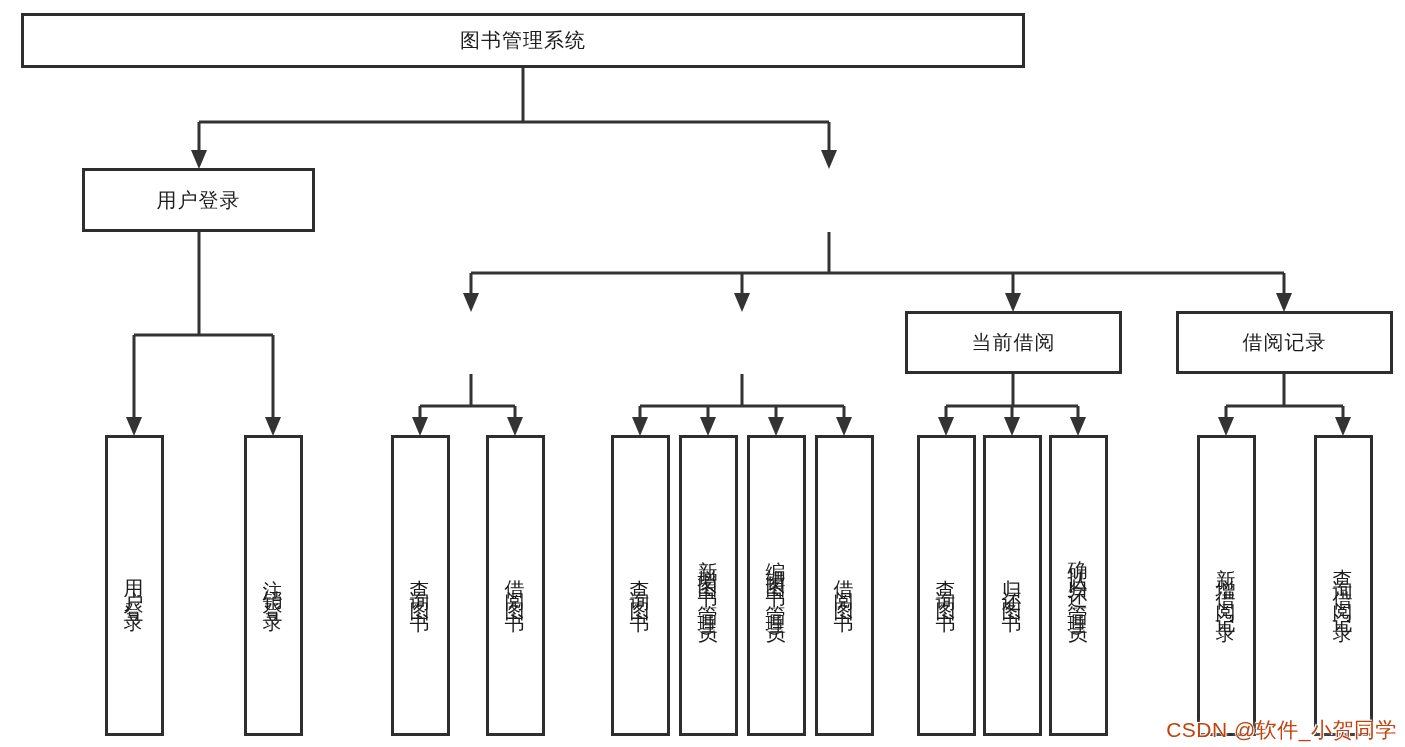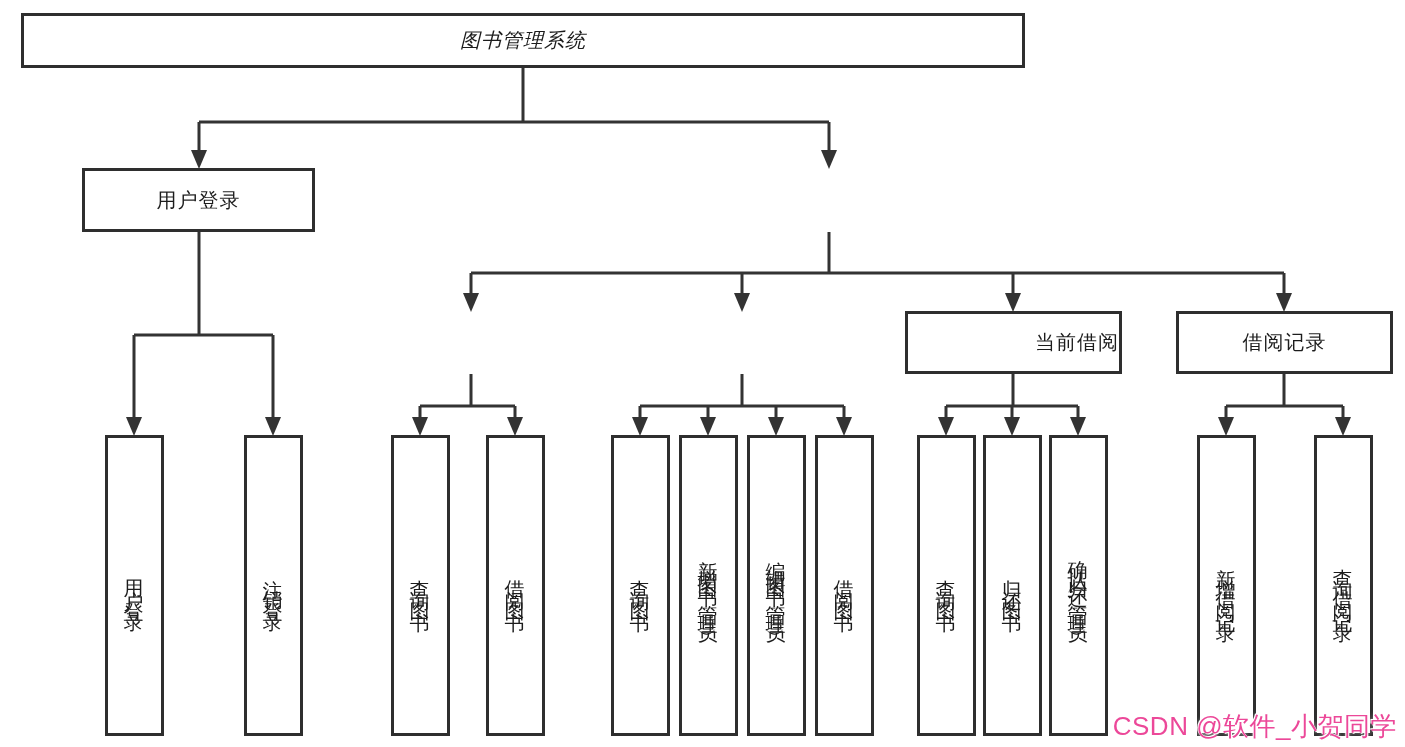--- a/index.html
+++ b/index.html
@@ -35,22 +35,22 @@
     letter-spacing: 11px;
     white-space: nowrap;
     color: #1c1c1c;
   }
   .node .vtext.tight { letter-spacing: 9px; }
   .watermark {
     position: absolute;
     right: 8px;
     bottom: 3px;
     z-index: 3;
-    font-size: 26px;
-    color: #ec4899;
+    font-size: 21px;
+    color: #c2410c;
     letter-spacing: 0.5px;
     text-shadow: 1px 1px 0 #ffffff, -1px -1px 0 #ffffff, 0 0 4px #ffffff;
   }
 </style>
 </head>
 <body>
 
 <div id="stage">
 
   <svg id="connectors" width="1405" height="747" viewBox="0 0 1405 747">
@@ -79,29 +79,29 @@
       <polygon points="768,417 784,417 776,436"></polygon>
       <polygon points="836,417 852,417 844,436"></polygon>
       <polygon points="938,417 954,417 946,436"></polygon>
       <polygon points="1004,417 1020,417 1012,436"></polygon>
       <polygon points="1070,417 1086,417 1078,436"></polygon>
       <polygon points="1218,417 1234,417 1226,436"></polygon>
       <polygon points="1335,417 1351,417 1343,436"></polygon>
     </g>
   </svg>
 
-  <div class="node" style="left:21px; top:13px; width:1004px; height:55px;font-style:italic;">
+  <div class="node" style="left:21px; top:13px; width:1004px; height:55px;">
     <span>图书管理系统</span>
   </div>
 
   <div class="node" style="left:82px; top:168px; width:233px; height:64px;">
     <span>用户登录</span>
   </div>
 
-  <div class="node" style="left:905px; top:311px; width:217px; height:63px;justify-content:flex-end;">
+  <div class="node" style="left:905px; top:311px; width:217px; height:63px;">
     <span>当前借阅</span>
   </div>
   <div class="node" style="left:1176px; top:311px; width:217px; height:63px;">
     <span>借阅记录</span>
   </div>
 
   <div class="node" style="left:105px; top:435px; width:59px; height:301px;">
     <span class="vtext">用户登录</span>
   </div>
   <div class="node" style="left:244px; top:435px; width:59px; height:301px;">

